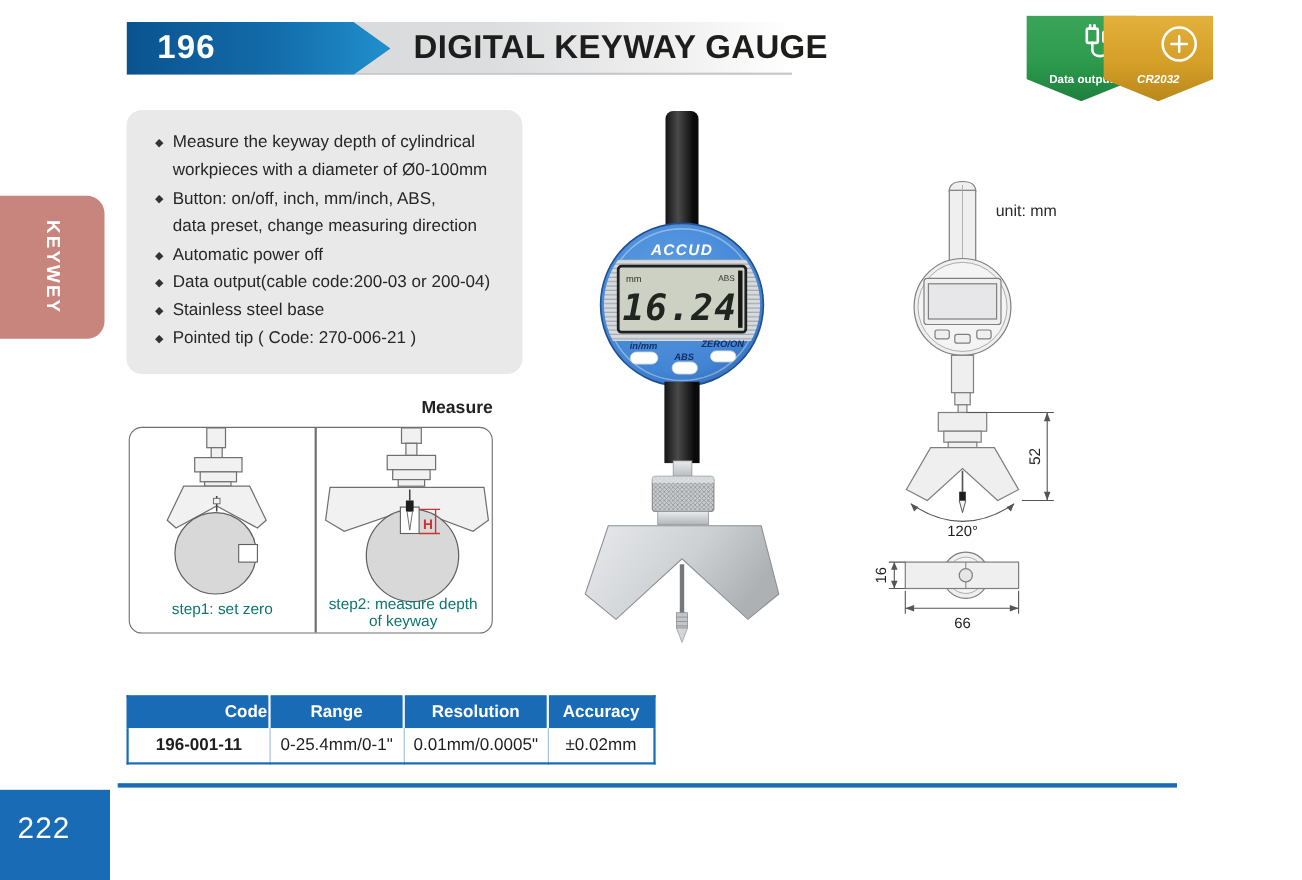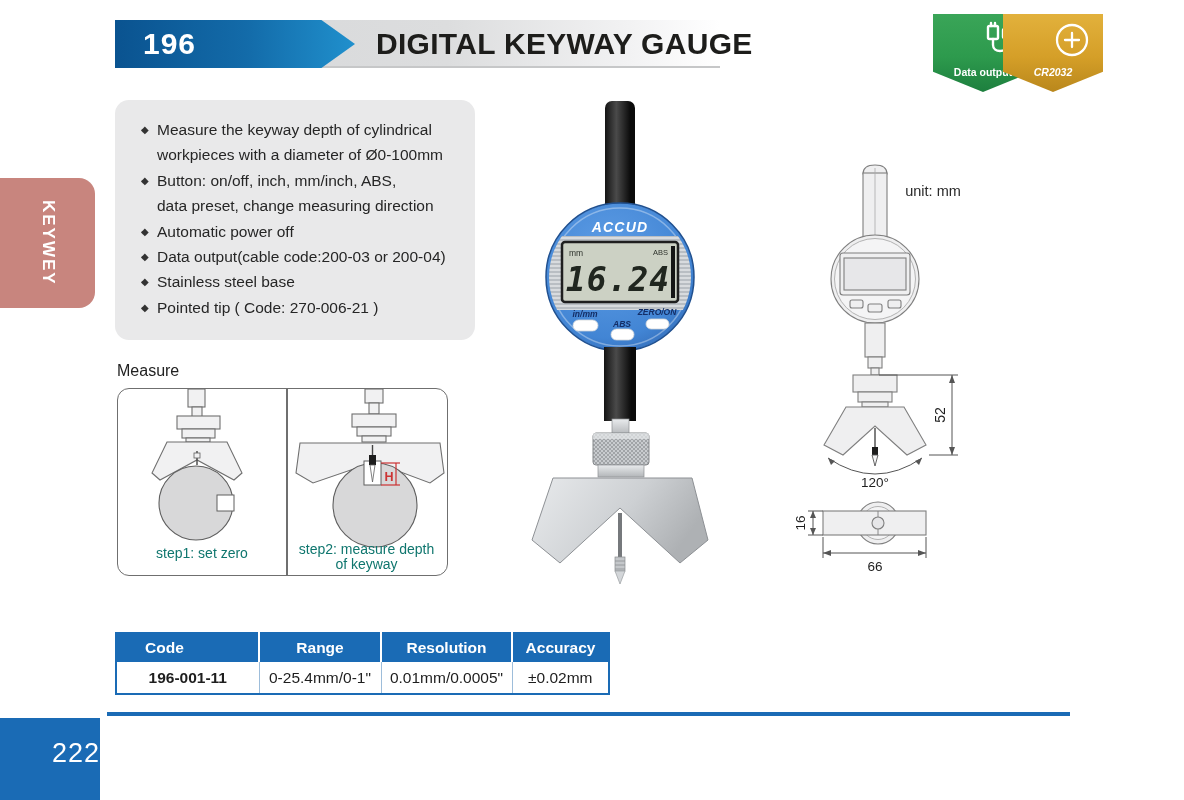--- a/index.html
+++ b/index.html
@@ -27,47 +27,47 @@
   .side-tab{position:absolute;left:0;top:178px;width:95px;height:130px;background:#c8857e;
     border-radius:0 16px 16px 0;display:flex;align-items:center;justify-content:center;}
   .side-tab span{writing-mode:vertical-rl;font-size:17px;font-weight:bold;color:#fff;letter-spacing:2px;}
   
   .features-box{position:absolute;left:115px;top:100px;width:360px;height:240px;
     background:#e9e9ea;border-radius:14px;padding:21px 0 0 26px;box-sizing:border-box;}
   .feat-line{display:flex;height:25.4px;font-size:15.5px;color:#262626;align-items:flex-start;}
   .feat-line .bullet{width:16px;font-size:10px;color:#333;padding-top:3px;}
   .feat-line.cont{padding-left:16px;}
   
-  .measure-title{position:absolute;left:117px;top:362px;width:331px;text-align:left;
-    font-size:16px;color:#222;}
+  .measure-title{position:absolute;left:117px;top:362px;width:331px;text-align:right;
+    font-size:16px;color:#222;font-weight:bold;}
   .measure-box{position:absolute;left:117px;top:388px;width:331px;height:188px;
     border:1.5px solid #6f6f6f;border-radius:12px;box-sizing:border-box;}
   .measure-divider{position:absolute;left:168px;top:0;width:1.5px;height:100%;background:#6f6f6f;}
   .mhalf{position:absolute;top:0;height:100%;}
   .mhalf.left{left:0;width:168px;}
   .mhalf.right{left:169px;width:159px;}
   .mcap{position:absolute;left:0;width:100%;text-align:center;font-size:14px;color:#0f766e;line-height:15px;}
   .cap1{bottom:14px;}
   .cap2{bottom:3px;}
   
   .spec-table{position:absolute;left:115px;top:632px;border-collapse:collapse;
     border:2px solid #1a6bb5;font-size:15.5px;}
   .spec-table th{background:#1a6bb5;color:#fff;font-weight:bold;height:26px;
     border-right:2px solid #fff;text-align:center;}
-  .spec-table th:first-child{text-align:left;padding-left:28px;}
+  .spec-table th:first-child{text-align:right;padding-left:14px;}
   .spec-table th:last-child{border-right:none;}
   .spec-table td{height:29px;text-align:center;color:#1e1e1e;background:#fff;
     border-right:1.5px solid #9dbdda;}
   .spec-table td:last-child{border-right:none;}
   .spec-table td.code{font-weight:bold;}
   
   .footer-line{position:absolute;left:107px;top:712px;width:963px;height:3.5px;background:#1a6bb5;}
   .page-num-block{position:absolute;left:0;top:718px;width:100px;height:82px;background:#1a6bb5;}
-  .page-num-block span{display:block;margin-top:20px;text-align:right;font-size:27px;
-    color:#fff;letter-spacing:1px;}
+  .page-num-block span{display:block;margin-top:20px;text-align:left;font-size:27px;
+    color:#fff;letter-spacing:1px;padding-left:16px;}
   .abs{position:absolute;}
 </style>
 </head>
 <body>
 
 <div class="page">
 
   <div class="gray-bar"></div>
   <div class="banner-arrow">
     <span>196</span>

